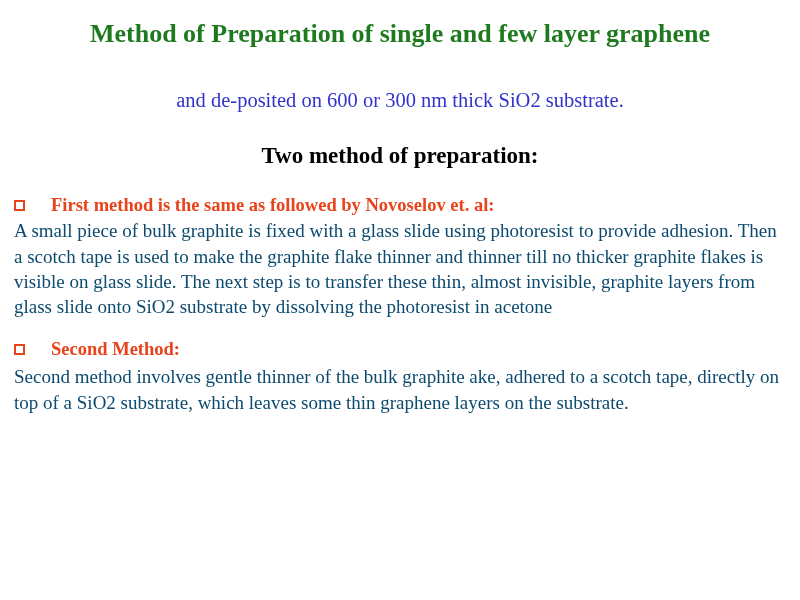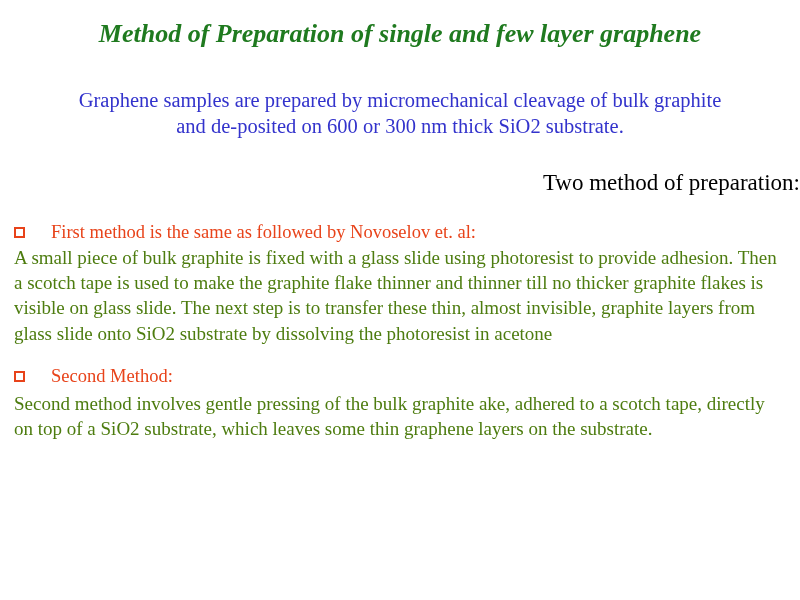--- a/index.html
+++ b/index.html
@@ -21,98 +21,96 @@
     padding: 0;
   }
   .title {
     text-align: center;
     color: #1f7a1f;
     font-weight: bold;
     font-size: 26px;
     line-height: 1.1;
     margin: 20px 0 0 0;
     padding: 0 10px;
-    font-style: italic;
   }
   .intro {
     color: #3333cc;
     font-size: 20.5px;
     text-align: center;
     line-height: 1.3;
     margin: 38px 0 0 0;
     padding: 0 16px;
   }
   .intro .line2 {
     display: block;
   }
   .subtitle {
-    text-align: right;
+    text-align: center;
     color: #000000;
-    font-weight: normal;
+    font-weight: bold;
     font-size: 23px;
     margin: 30px 0 4px 0;
   }
   .section {
     margin-top: 26px;
     padding: 0 12px 0 14px;
   }
   .bullet-head {
     display: flex;
     align-items: flex-start;
     color: #e8431a;
-    font-weight: normal;
+    font-weight: bold;
     font-size: 18.5px;
     margin-bottom: 2px;
   }
   .bullet-box {
     display: inline-block;
     width: 11px;
     height: 11px;
     border: 2px solid #e8431a;
     margin-top: 5px;
     margin-right: 26px;
     flex: 0 0 auto;
     box-sizing: border-box;
   }
   .body-text {
-    color: #4d7c0f;
+    color: #0c4a6e;
     font-size: 19px;
     line-height: 1.33;
     margin: 2px 0 0 0;
   }
   .section.second {
     margin-top: 20px;
   }
   .section.second .body-text {
     margin-top: 4px;
   }
 </style>
 </head>
 <body>
 
 <div class="slide">
 
   <h1 class="title">Method of Preparation of single and few layer graphene</h1>
 
   <p class="intro">
-    <span>Graphene samples are prepared by micromechanical cleavage of bulk graphite</span>
     <span class="line2">and de-posited on 600 or 300 nm thick SiO2 substrate.</span>
   </p>
 
   <h2 class="subtitle">Two method of preparation:</h2>
 
   <div class="section first">
     <div class="bullet-head">
       <span class="bullet-box"></span>
       <span>First method is the same as followed by Novoselov et. al:</span>
     </div>
     <p class="body-text">A small piece of bulk graphite is fixed with a glass slide using photoresist to provide adhesion. Then a scotch tape is used to make the graphite flake thinner and thinner till no thicker graphite flakes is visible on glass slide. The next step is to transfer these thin, almost invisible, graphite layers from glass slide onto SiO2 substrate by dissolving the photoresist in acetone</p>
   </div>
 
   <div class="section second">
     <div class="bullet-head">
       <span class="bullet-box"></span>
       <span>Second Method:</span>
     </div>
-    <p class="body-text">Second method involves gentle pressing of the bulk graphite ake, adhered to a scotch tape, directly on top of a SiO2 substrate, which leaves some thin graphene layers on the substrate.</p>
+    <p class="body-text">Second method involves gentle thinner of the bulk graphite ake, adhered to a scotch tape, directly on top of a SiO2 substrate, which leaves some thin graphene layers on the substrate.</p>
   </div>
 
 </div>
 
 </body></html>

